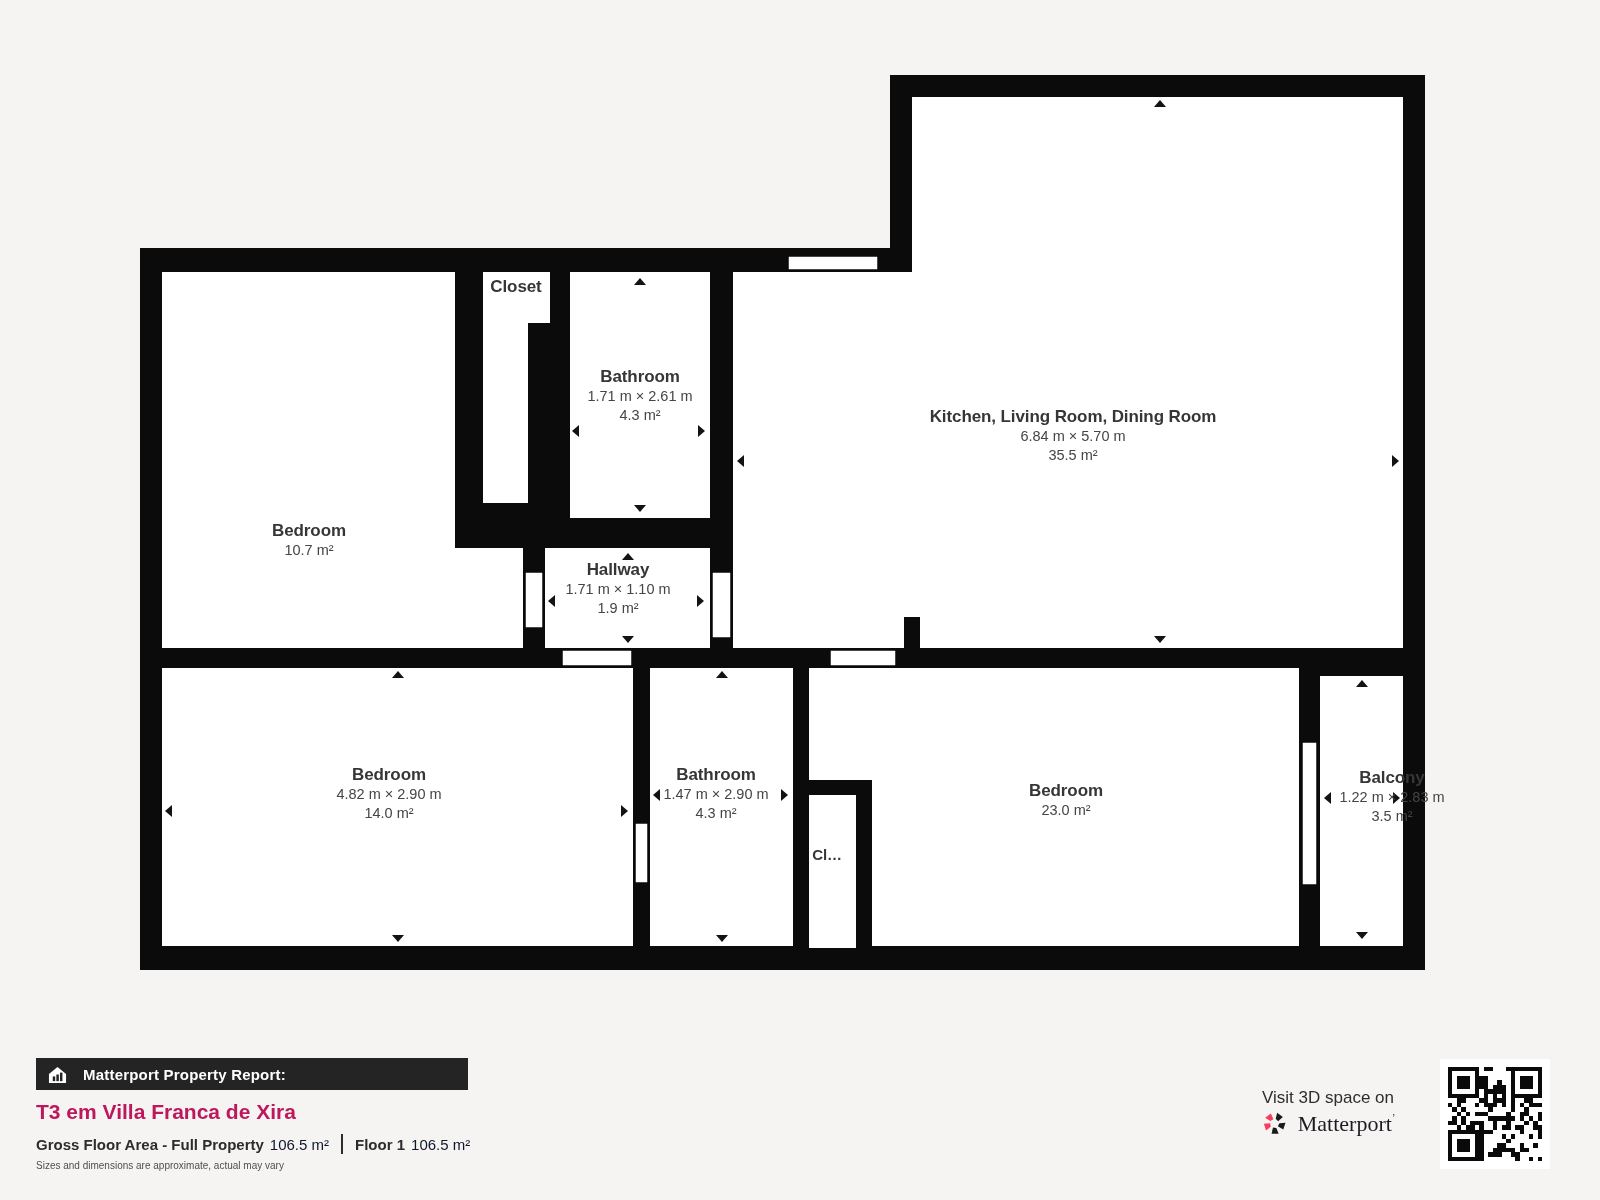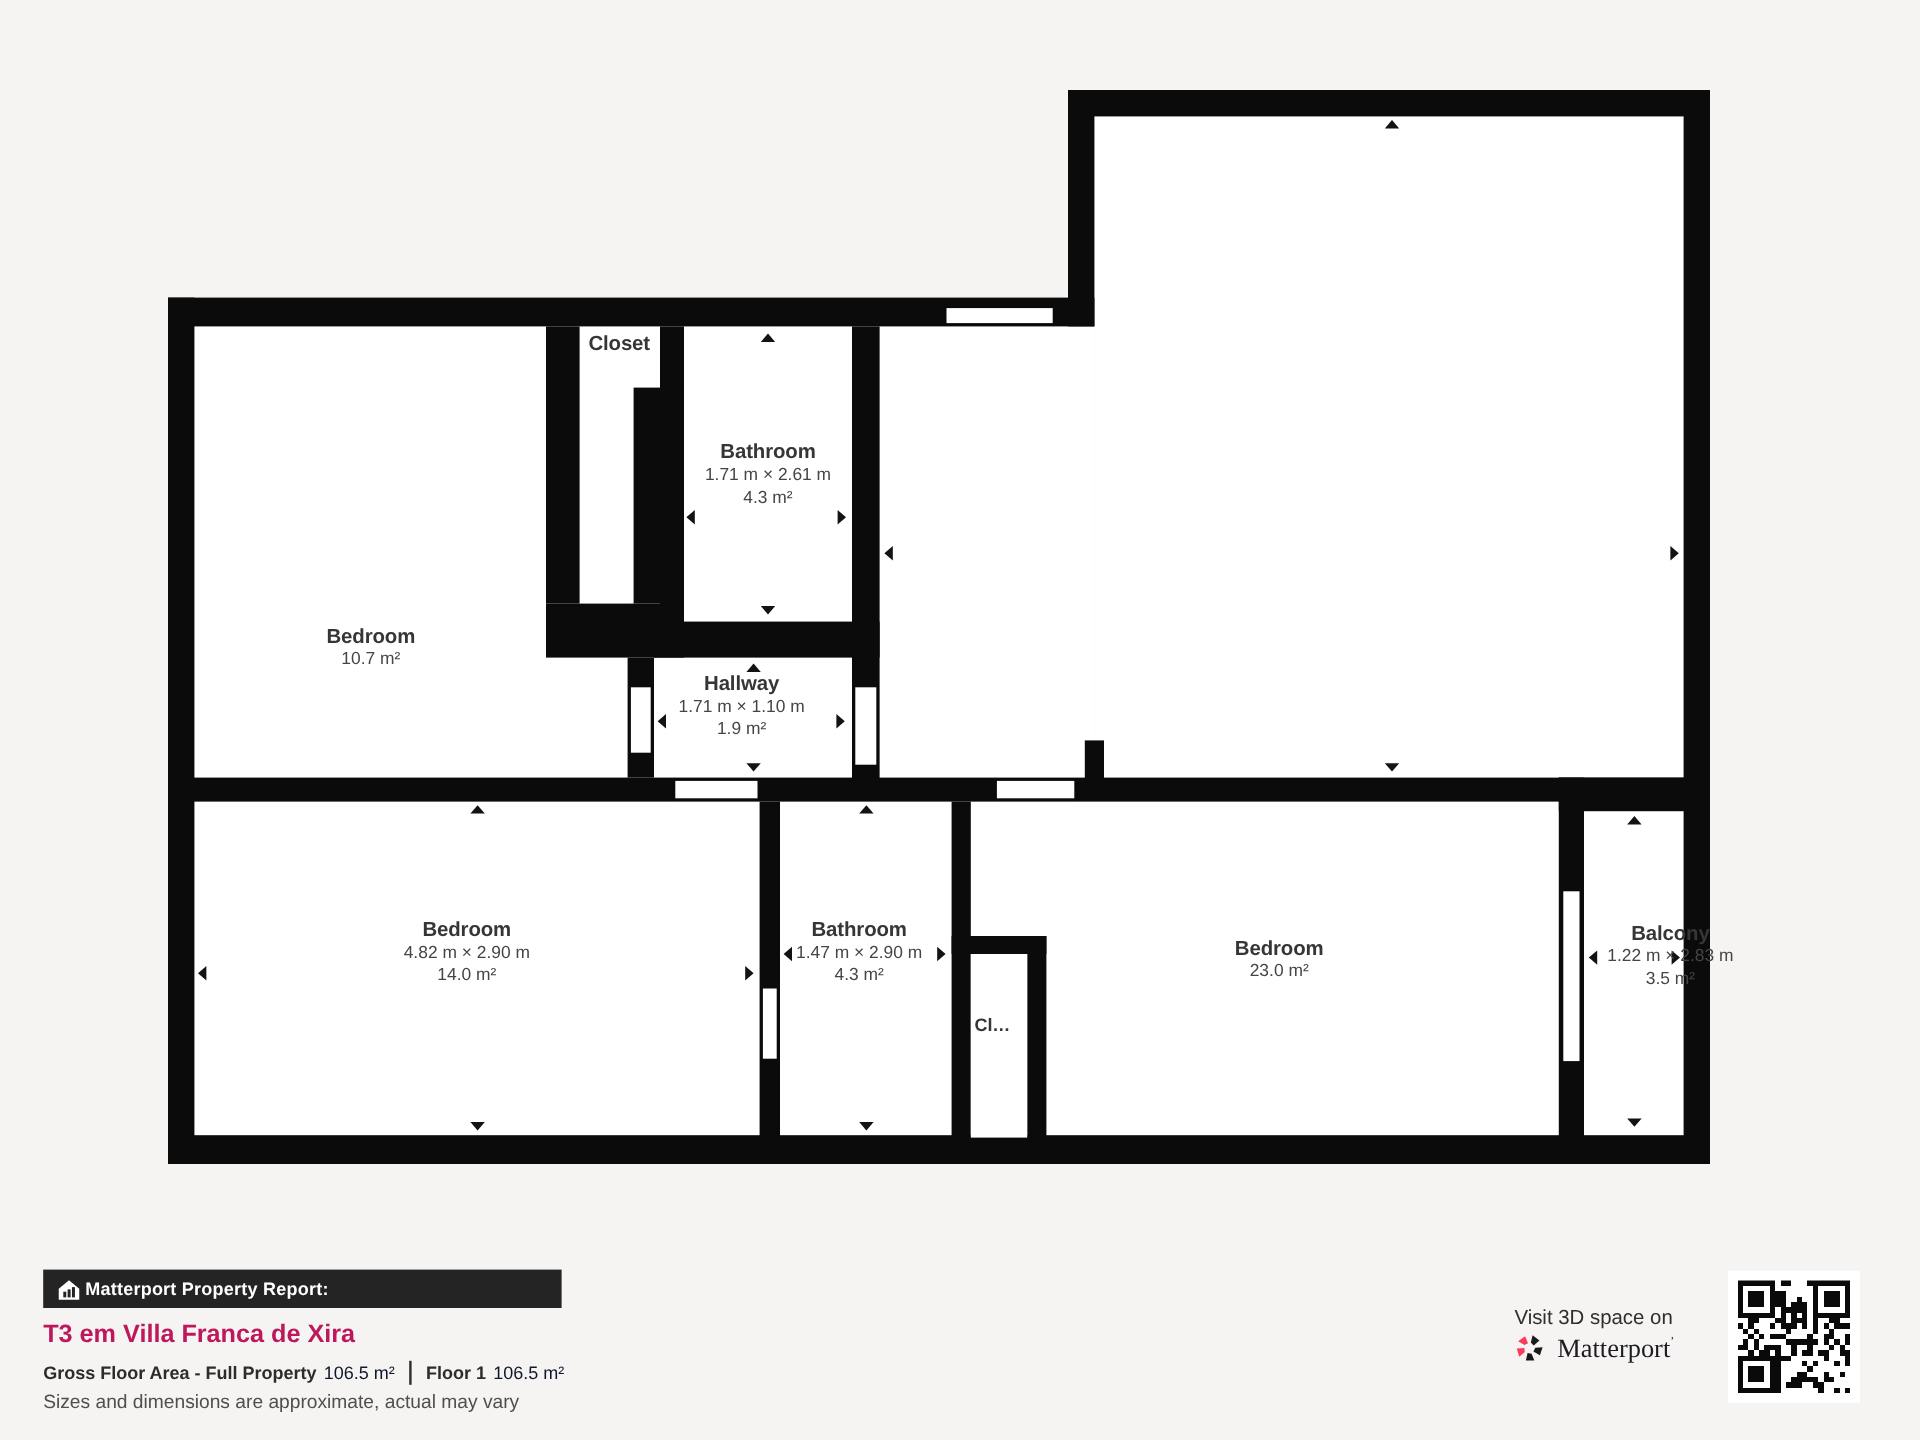--- a/index.html
+++ b/index.html
@@ -14,27 +14,27 @@
   .rl-small .rl-title{font-size:15px;}
   
   .ar{position:absolute;width:0;height:0;}
   .ar-up{border-left:6px solid transparent;border-right:6px solid transparent;border-bottom:7px solid #131313;}
   .ar-down{border-left:6px solid transparent;border-right:6px solid transparent;border-top:7px solid #131313;}
   .ar-left{border-top:6px solid transparent;border-bottom:6px solid transparent;border-right:7px solid #131313;}
   .ar-right{border-top:6px solid transparent;border-bottom:6px solid transparent;border-left:7px solid #131313;}
   
   .report-bar{position:absolute;left:36px;top:1058px;width:432px;height:32px;background:#242424;
               display:flex;align-items:center;padding-left:12px;box-sizing:border-box;}
-  .report-bar-label{color:#ffffff;font-size:15px;font-weight:700;margin-left:4px;letter-spacing:.2px;}
+  .report-bar-label{color:#ffffff;font-size:15px;font-weight:700;margin-left:16px;letter-spacing:.2px;}
   .property-title{position:absolute;left:36px;top:1100px;font-size:21px;font-weight:700;color:#be185d;}
   .meta-row{position:absolute;left:36px;top:1134px;font-size:15px;color:#3a3a3a;display:flex;align-items:center;}
   .meta-bold{font-weight:700;color:#2c2c2c;}
   .meta-val{margin-left:6px;color:#0f172a;}
   .meta-divider{display:inline-block;width:2px;height:20px;background:#2c2c2c;margin:0 12px;}
-  .disclaimer{position:absolute;left:36px;top:1160px;font-size:16px;color:#4f4f4f;}
+  .disclaimer{position:absolute;left:36px;top:1160px;font-size:10px;color:#4f4f4f;}
   .visit-text{position:absolute;left:1240px;top:1088px;width:176px;text-align:center;
               font-size:17px;color:#2e2e2e;}
   .brand-row{position:absolute;left:1240px;top:1110px;width:176px;display:flex;align-items:center;
              justify-content:center;gap:10px;}
   .brand-word{font-family:"Liberation Serif",serif;font-size:22px;color:#1c1c22;}
   .brand-mark{font-size:10px;vertical-align:10px;color:#1c1c22;}
   .qr-card{position:absolute;left:1440px;top:1059px;width:110px;height:110px;background:#ffffff;}
   .qr-card svg{position:absolute;left:8px;top:8px;}
 </style>
 </head>
@@ -135,20 +135,25 @@
   </div>
   <div class="room-label" style="left:640px;top:396px">
     <div class="rl-title">Bathroom</div>
     <div class="rl-dims">1.71 m × 2.61 m</div>
     <div class="rl-area">4.3 m²</div>
   </div>
   <div class="room-label" style="left:618px;top:589px">
     <div class="rl-title">Hallway</div>
     <div class="rl-dims">1.71 m × 1.10 m</div>
     <div class="rl-area">1.9 m²</div>
+  </div>
+  <div class="room-label" style="left:1073px;top:436px">
+    <div class="rl-title">Kitchen, Living Room, Dining Room</div>
+    <div class="rl-dims">6.84 m × 5.70 m</div>
+    <div class="rl-area">35.5 m²</div>
   </div>
   <div class="room-label" style="left:389px;top:794px">
     <div class="rl-title">Bedroom</div>
     <div class="rl-dims">4.82 m × 2.90 m</div>
     <div class="rl-area">14.0 m²</div>
   </div>
   <div class="room-label" style="left:716px;top:794px">
     <div class="rl-title">Bathroom</div>
     <div class="rl-dims">1.47 m × 2.90 m</div>
     <div class="rl-area">4.3 m²</div>

